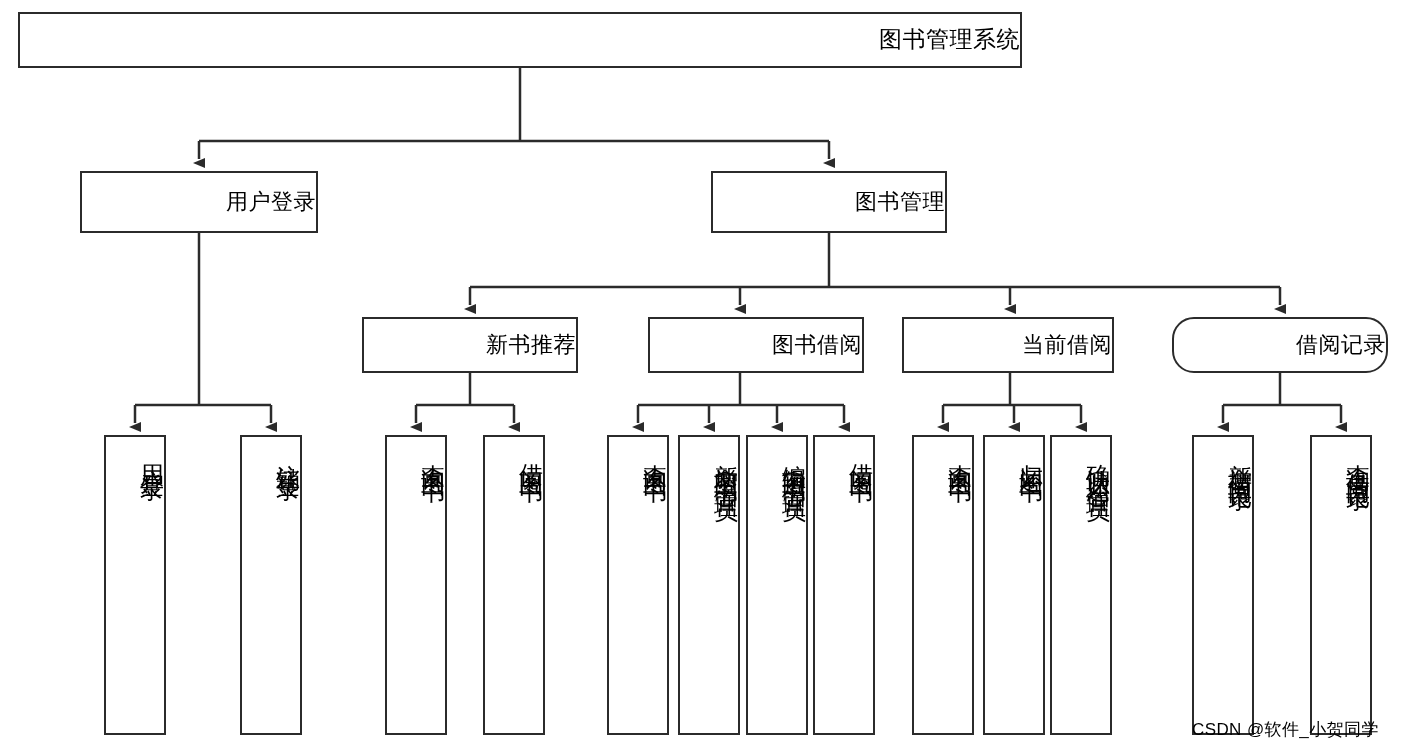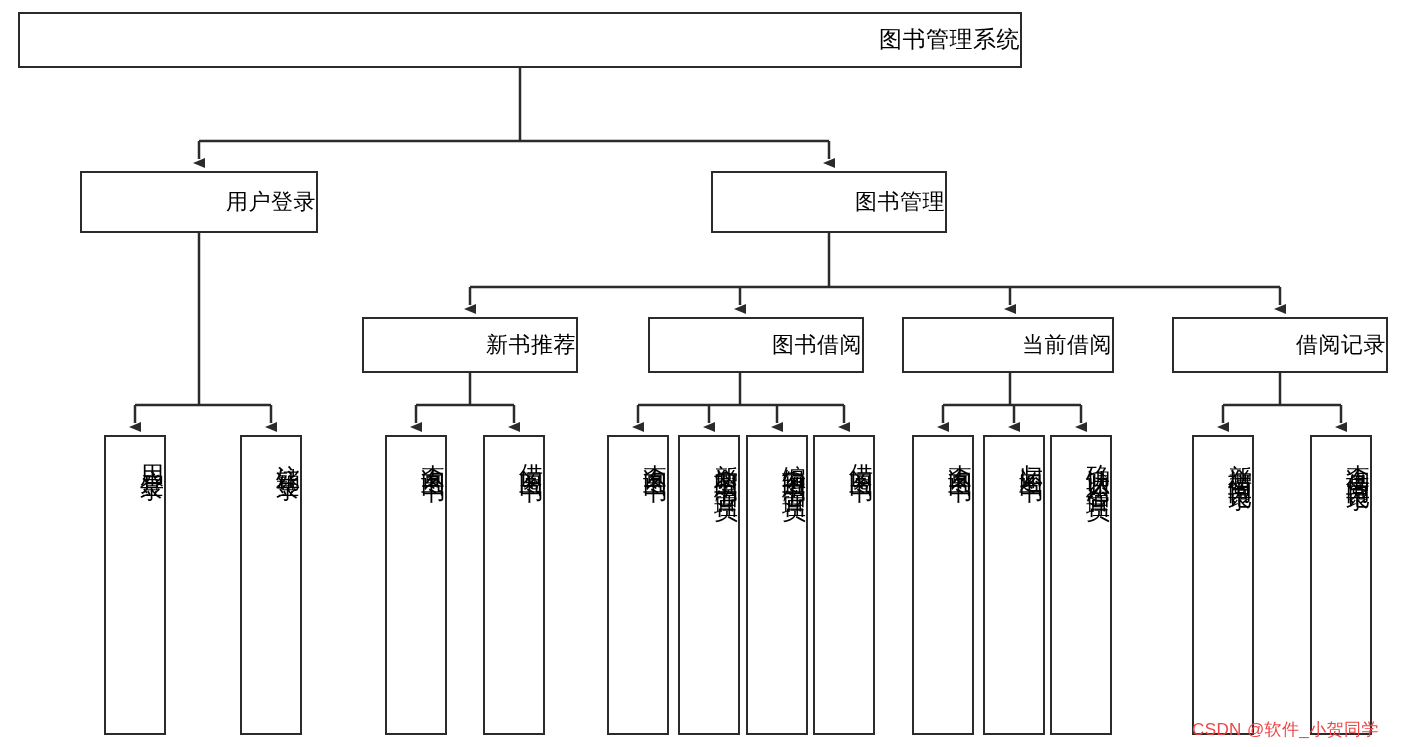--- a/index.html
+++ b/index.html
@@ -56,21 +56,21 @@
   .node.vertical .label {
     writing-mode: vertical-rl;
     text-orientation: upright;
     font-size: 24px;
     letter-spacing: 5px;
     line-height: 1;
   }
   .watermark {
     position: absolute;
     font-size: 17px;
-    color: #ef4444;
+    color: #000000;
     white-space: nowrap;
     z-index: 3;
     letter-spacing: 0.4px;
   }
 </style>
 </head>
 <body>
 
 <div id="canvas">
   <svg id="wires" viewBox="0 0 1405 747">
@@ -127,21 +127,21 @@
       </div>
       <div class="node horizontal" style="left: 362px; top: 317px; width: 216px; height: 56px;">
         <span class="label">新书推荐</span>
       </div>
       <div class="node horizontal" style="left: 632px; top: 317px; width: 216px; height: 56px; margin-left: 16px;">
         <span class="label">图书借阅</span>
       </div>
       <div class="node horizontal" style="left: 902px; top: 317px; width: 212px; height: 56px;">
         <span class="label">当前借阅</span>
       </div>
-      <div class="node horizontal" style="left: 1172px; top: 317px; width: 216px; height: 56px;">
+      <div class="node horizontal" style="left: 1172px; top: 317px; width: 216px; height: 56px; border-radius: 22px;">
         <span class="label">借阅记录</span>
       </div>
       <div class="node vertical" style="left: 104px; top: 435px; width: 62px; height: 300px;">
         <span class="label">用户登录</span>
       </div>
       <div class="node vertical" style="left: 240px; top: 435px; width: 62px; height: 300px;">
         <span class="label">注销登录</span>
       </div>
       <div class="node vertical" style="left: 385px; top: 435px; width: 62px; height: 300px;">
         <span class="label">查询图书</span>

